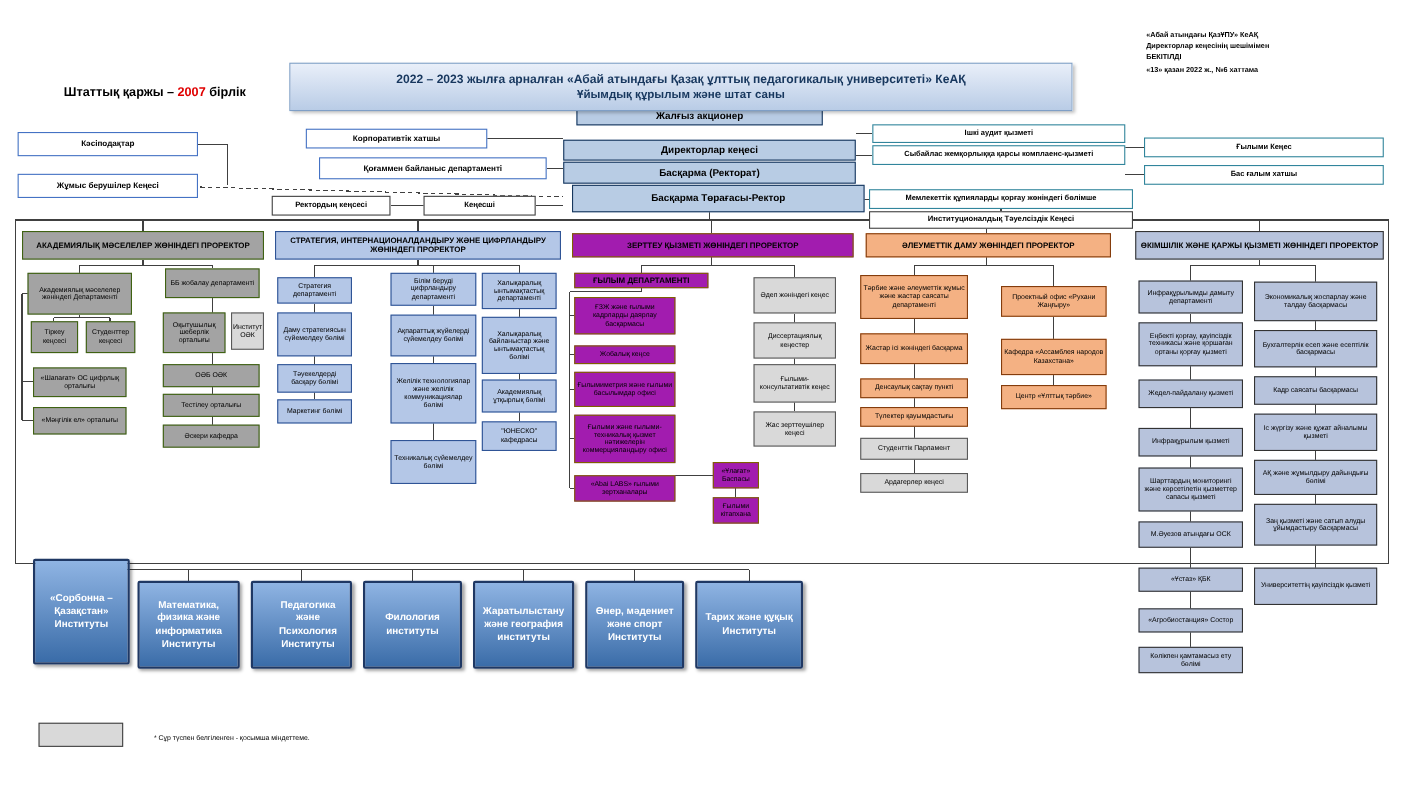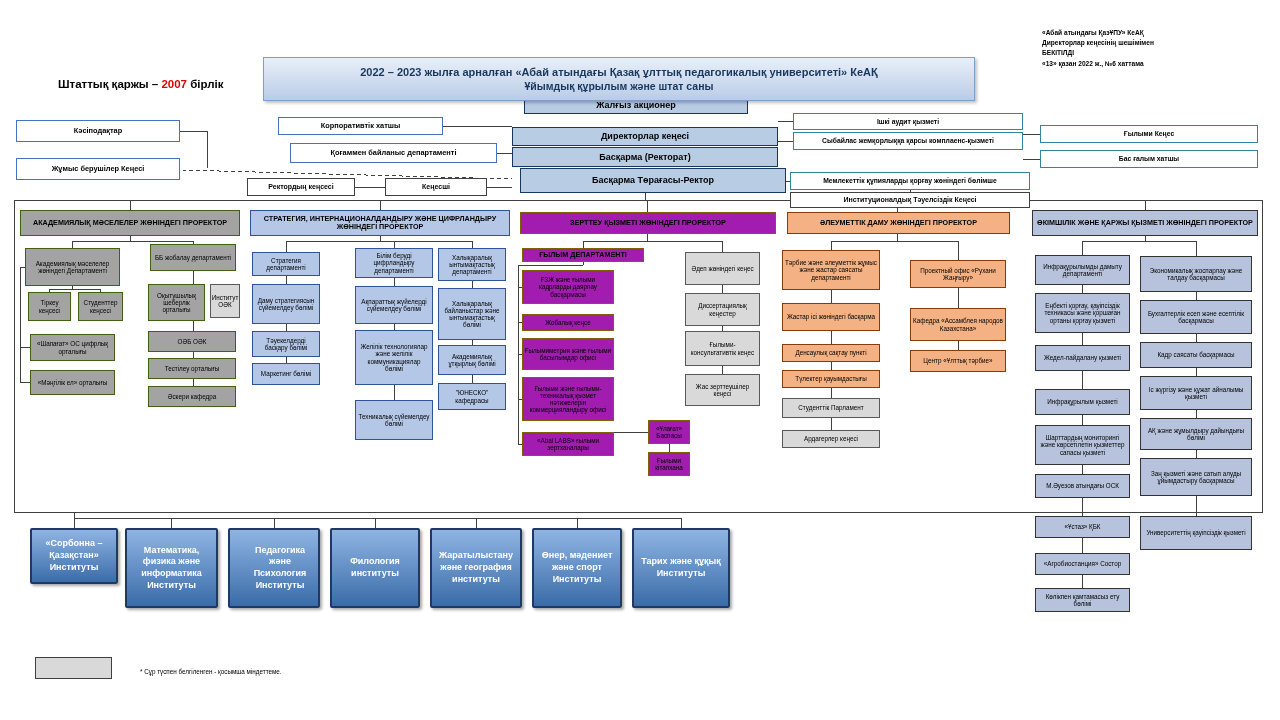--- a/index.html
+++ b/index.html
@@ -209,21 +209,21 @@
       <div class="node slate" style="left: 1035px; top: 516px; width: 95px; height: 22px;">«Ұстаз» ҚБК</div>
       <div class="node slate" style="left: 1035px; top: 553px; width: 95px; height: 22px;">«Агробиостанция» Состор</div>
       <div class="node slate" style="left: 1035px; top: 588px; width: 95px; height: 24px;">Көлікпен қамтамасыз ету бөлімі</div>
       <div class="node slate" style="left: 1140px; top: 256px; width: 112px; height: 36px;">Экономикалық жоспарлау және талдау басқармасы</div>
       <div class="node slate" style="left: 1140px; top: 300px; width: 112px; height: 34px;">Бухгалтерлік есеп және есептілік басқармасы</div>
       <div class="node slate" style="left: 1140px; top: 342px; width: 112px; height: 26px;">Кадр саясаты басқармасы</div>
       <div class="node slate" style="left: 1140px; top: 376px; width: 112px; height: 34px;">Іс жүргізу және құжат айналымы қызметі</div>
       <div class="node slate" style="left: 1140px; top: 418px; width: 112px; height: 32px;">АҚ және жұмылдыру дайындығы бөлімі</div>
       <div class="node slate" style="left: 1140px; top: 458px; width: 112px; height: 38px;">Заң қызметі және сатып алуды ұйымдастыру басқармасы</div>
       <div class="node slate" style="left: 1140px; top: 516px; width: 112px; height: 34px;">Университеттің қауіпсіздік қызметі</div>
-      <div class="node institute" style="left: 30px; top: 528px; width: 88px; height: 56px;">«Сорбонна – Қазақстан» Институты</div>
+      <div class="node institute" style="left: 30px; top: 508px; width: 88px; height: 96px;">«Сорбонна – Қазақстан» Институты</div>
       <div class="node institute" style="left: 125px; top: 528px; width: 93px; height: 80px;">Математика, физика және информатика Институты</div>
       <div class="node institute" style="left: 228px; top: 528px; width: 92px; height: 80px; padding-left: 14px;">Педагогика және Психология Институты</div>
       <div class="node institute" style="left: 330px; top: 528px; width: 90px; height: 80px;">Филология институты</div>
       <div class="node institute" style="left: 430px; top: 528px; width: 92px; height: 80px;">Жаратылыстану және география институты</div>
       <div class="node institute" style="left: 532px; top: 528px; width: 90px; height: 80px;">Өнер, мәдениет және спорт Институты</div>
       <div class="node institute" style="left: 632px; top: 528px; width: 98px; height: 80px;">Тарих және құқық Институты</div>
     </div>
 
   <div class="legend-swatch"></div>
   <div class="legend-note">* Сұр түспен белгіленген - қосымша міндеттеме.</div>

